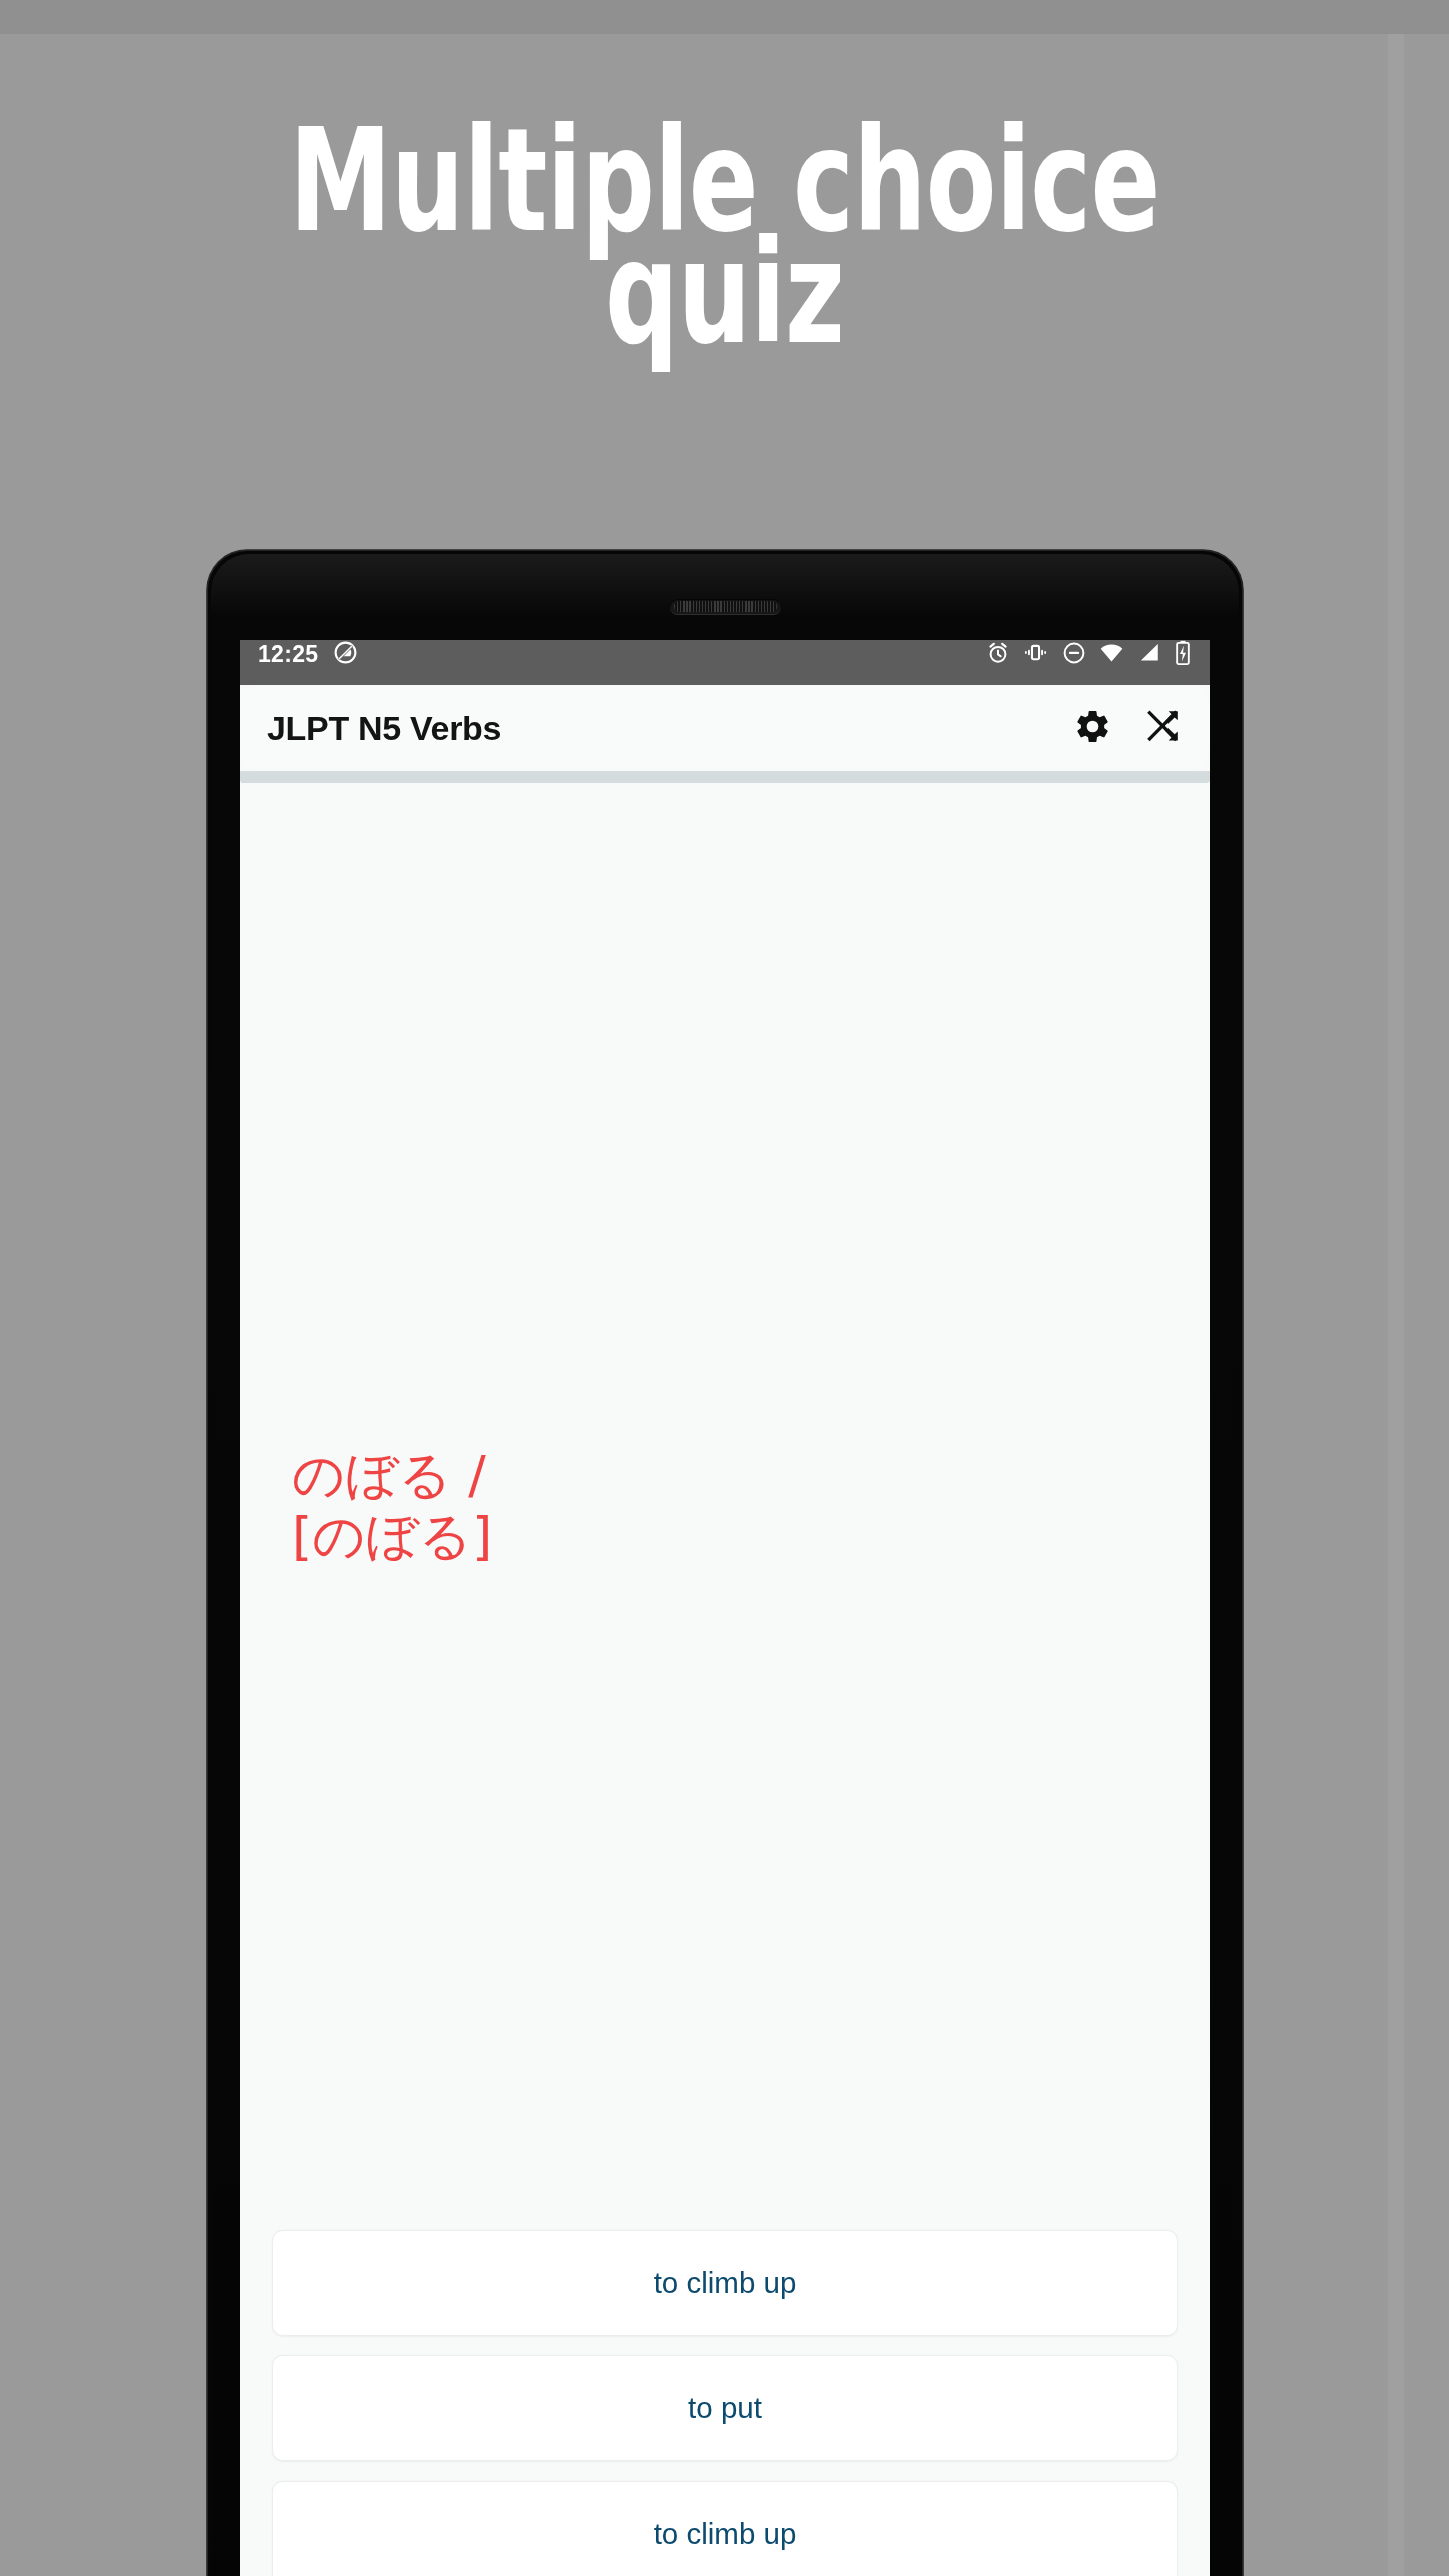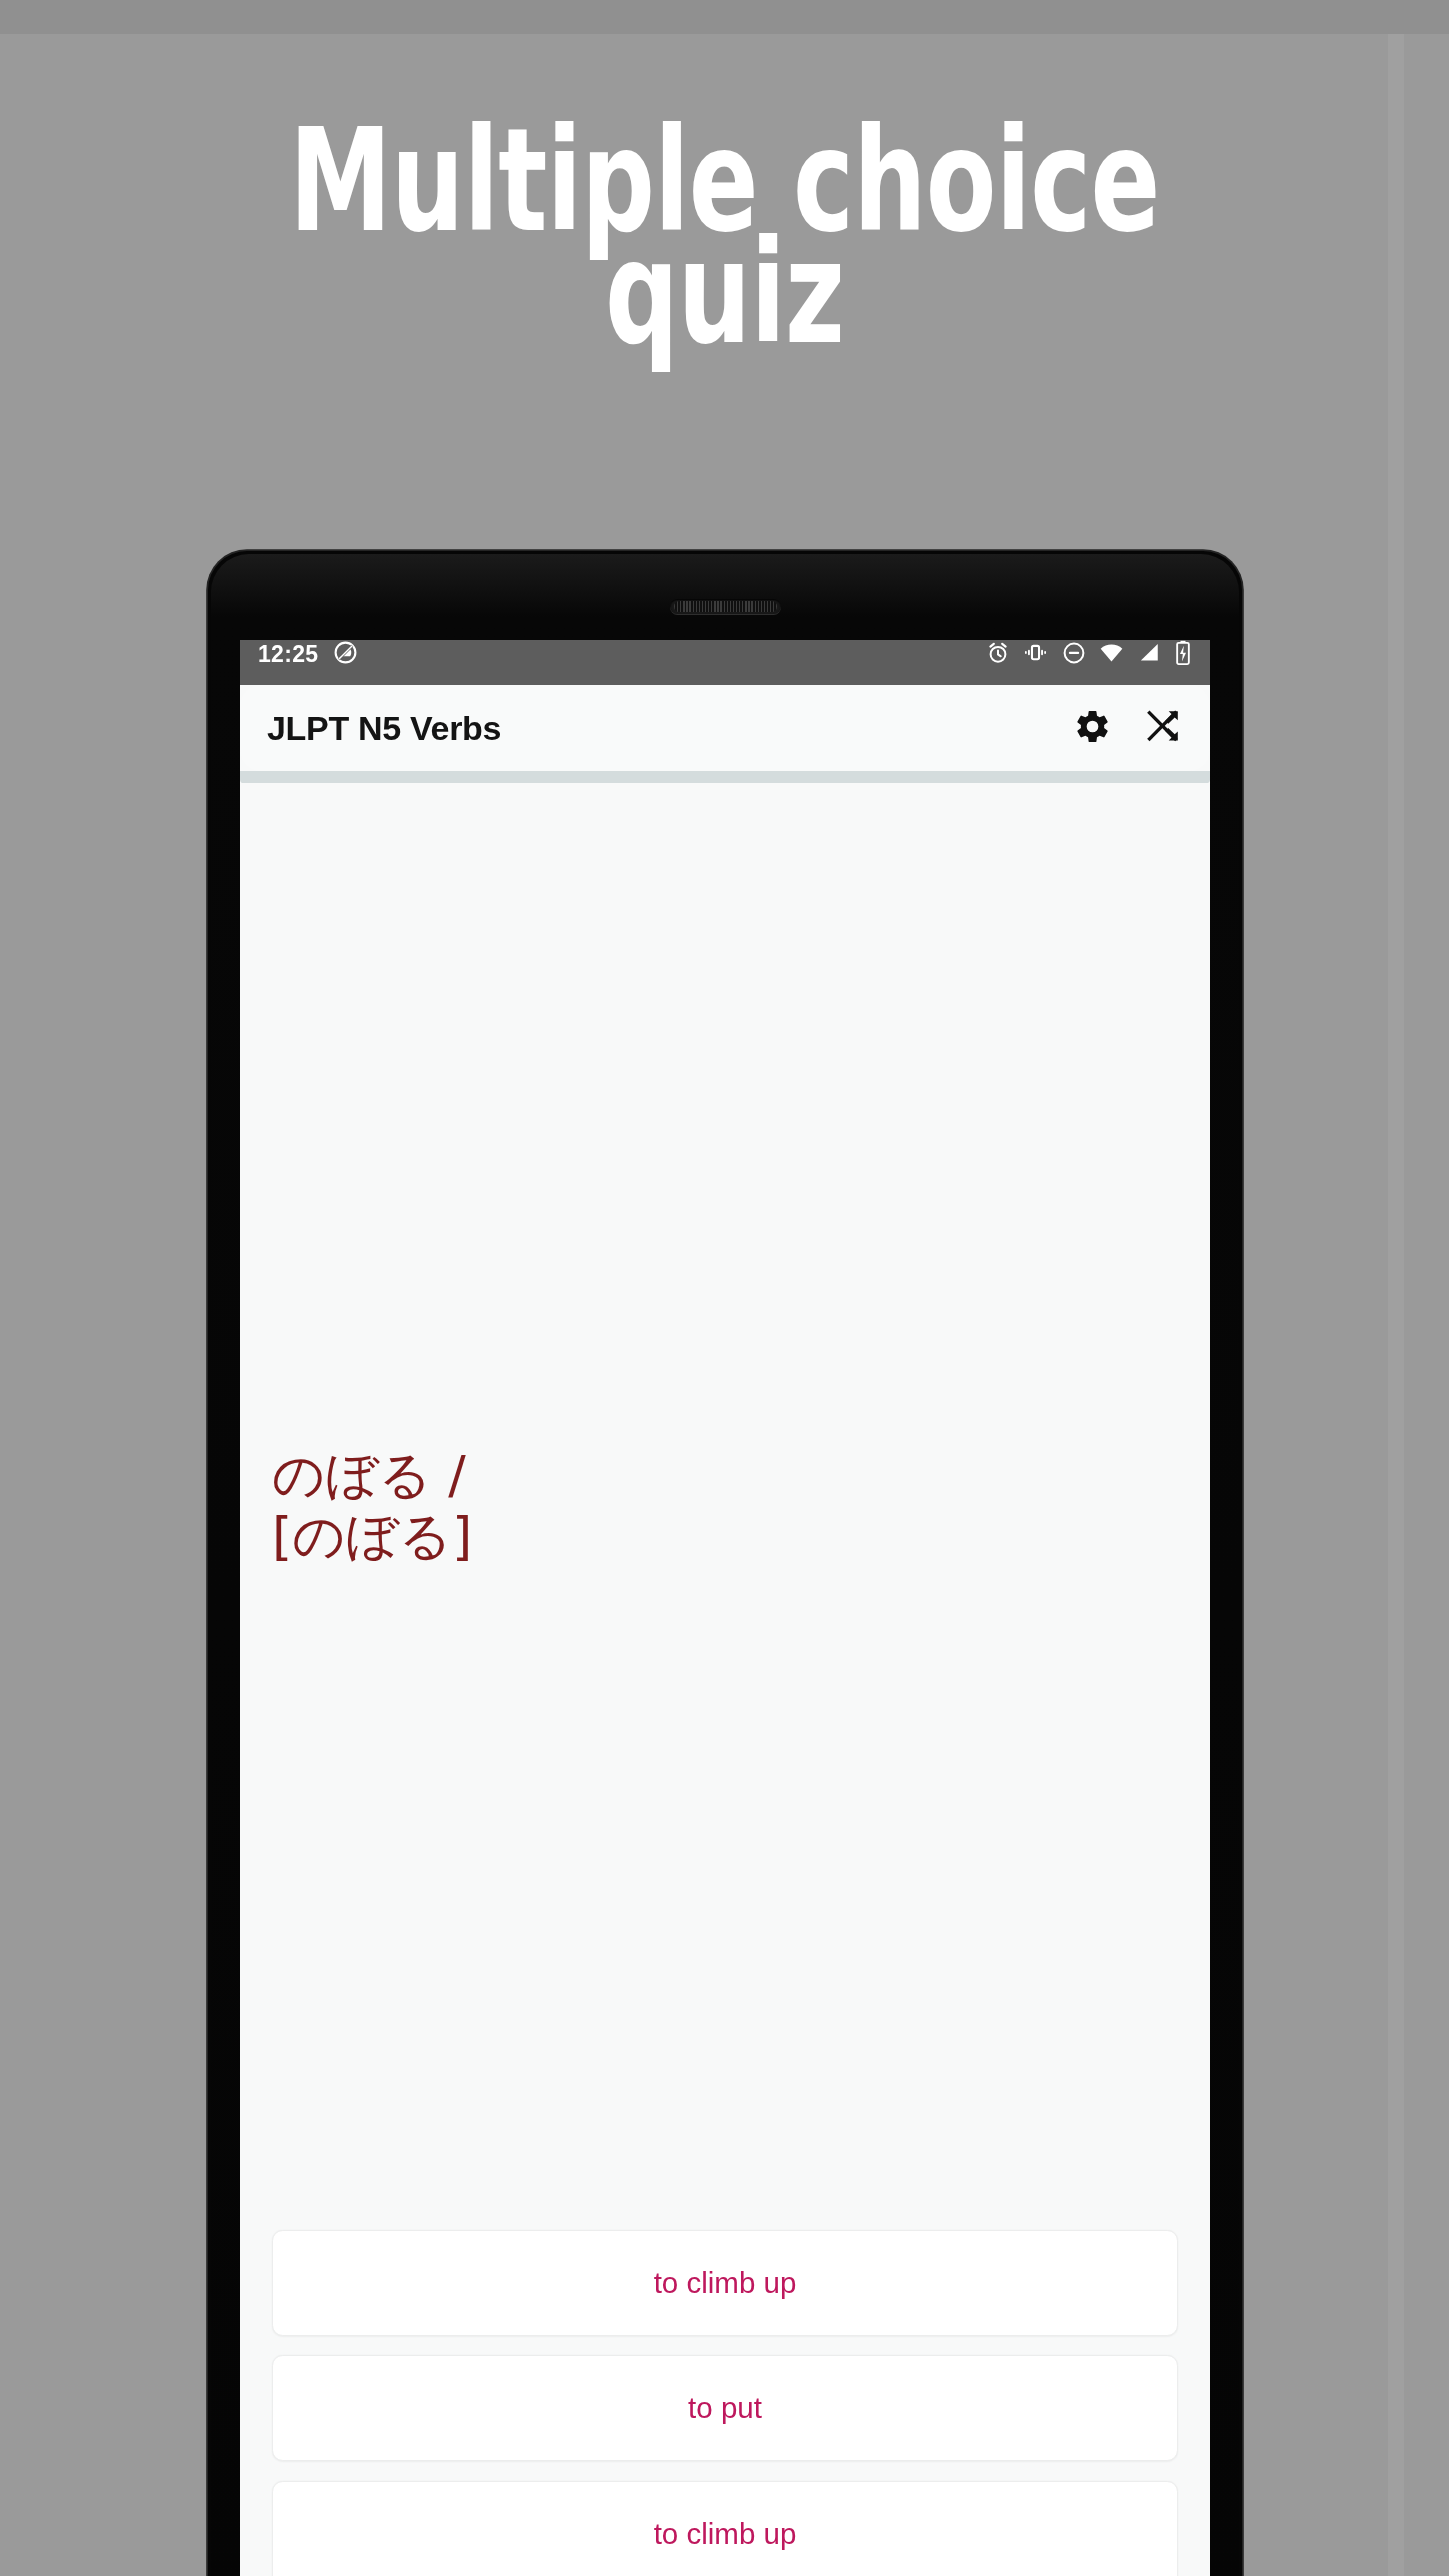--- a/index.html
+++ b/index.html
@@ -122,39 +122,40 @@
   }
 
   .prompt-area {
     flex:1 1 auto;
     display:flex; align-items:center;
     padding:0 32px;
   }
   .prompt-text {
     font-size:52px;
     line-height:1.18;
-    color:#7f1d1d;
+    color:#ef4444;
     font-family:"DejaVu Sans","Liberation Sans", sans-serif;
     white-space:pre-line;
+    margin-left:20px;
   }
 
   .options {
     flex:0 0 auto;
     padding:0 32px 21.5px 32px;
     display:flex; flex-direction:column; gap:19.7px;
   }
   .option-btn {
     width:100%;
     height:106px;
     background:#ffffff;
     border:1.3px solid #eceded;
     border-radius:10.7px;
     display:flex; align-items:center; justify-content:center;
     font-size:29.5px;
-    color:#be185d;
+    color:#0c4a6e;
     font-family:"Liberation Sans", sans-serif;
     box-shadow:0 0.9px 1.8px rgba(0,0,0,0.05);
     cursor:pointer;
   }
 </style>
 </head>
 <body>
 
 <div id="page">
 

